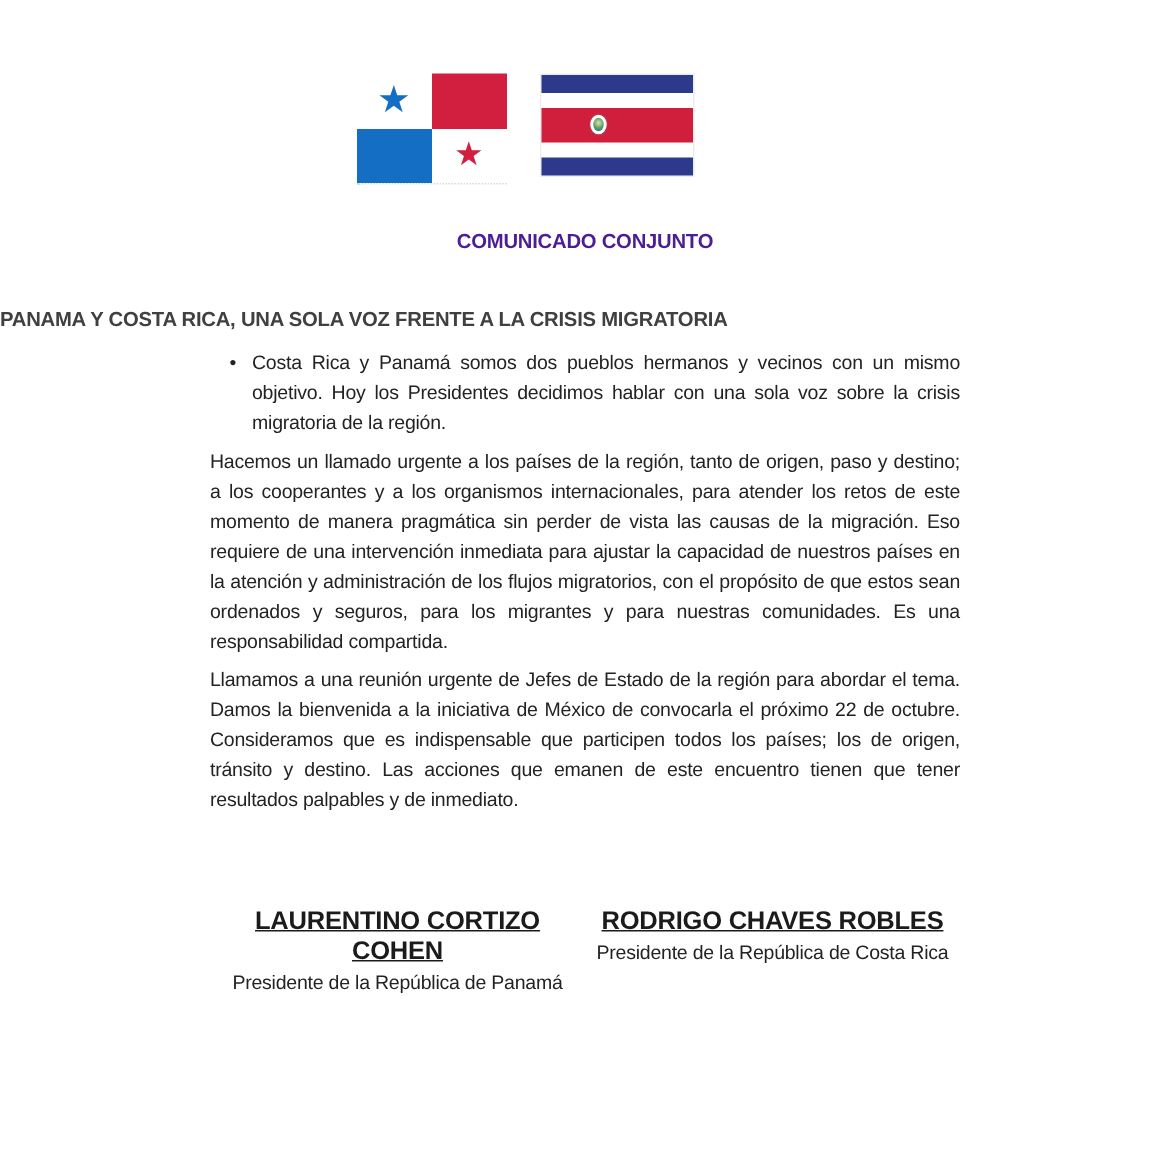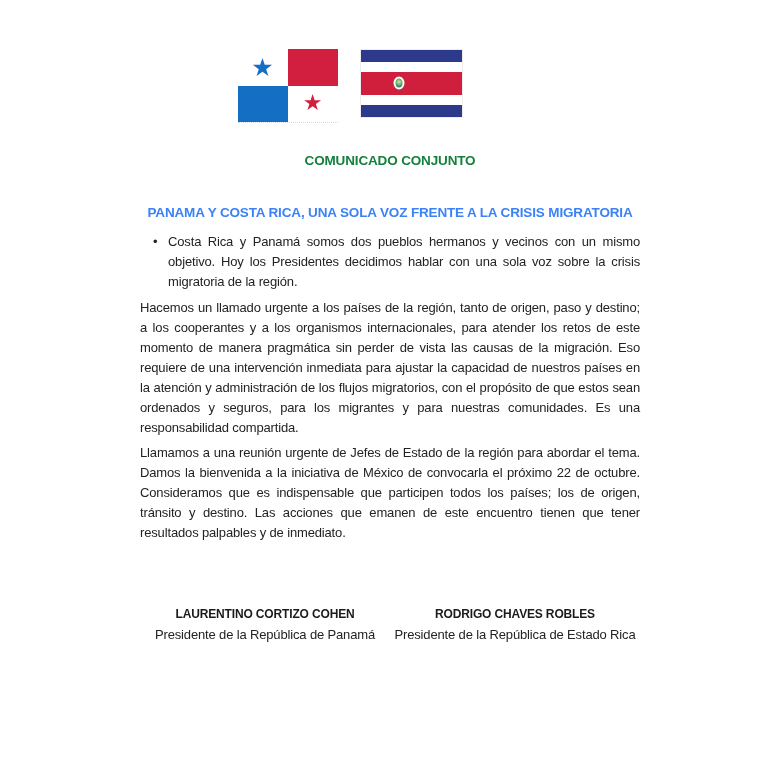--- a/index.html
+++ b/index.html
@@ -86,28 +86,28 @@
     border-radius: 50%;
     background: radial-gradient(circle at 50% 38%, #e6e09b 0%, #4f9e6b 55%, #2a679c 100%);
   }
 
   
   .doc-title {
     margin-top: 28px;
     text-align: center;
     font-weight: 700;
     font-size: 13.5px;
-    color: #15803d;
+    color: #4c1d95;
   }
   .doc-subtitle {
     margin-top: 32px;
-    text-align: center;
+    text-align: left;
     font-weight: 700;
     font-size: 13.5px;
-    color: #3b82f6;
+    color: #404040;
   }
 
   
   .content {
     width: 500px;
     margin: 0 auto;
   }
   .bullet-item {
     display: flex;
     margin-top: 9px;
@@ -134,22 +134,23 @@
   .sig-row {
     display: flex;
     margin-top: 61px;
   }
   .sig-block {
     flex: 1;
     text-align: center;
   }
   .sig-name {
     font-weight: 700;
-    font-size: 12px;
+    font-size: 17px;
     color: #1b1b1b;
+    text-decoration: underline;
   }
   .sig-title {
     margin-top: 1px;
   }
 </style>
 </head>
 <body>
 
 <div class="page">
 
@@ -188,19 +189,19 @@
     <p class="body-par">Llamamos a una reunión urgente de Jefes de Estado de la región para abordar el tema. Damos la bienvenida a la iniciativa de México de convocarla el próximo 22 de octubre. Consideramos que es indispensable que participen todos los países; los de origen, tránsito y destino. Las acciones que emanen de este encuentro tienen que tener resultados palpables y de inmediato.</p>
 
 
     <div class="sig-row">
       <div class="sig-block">
         <div class="sig-name">LAURENTINO CORTIZO COHEN</div>
         <div class="sig-title">Presidente de la República de Panamá</div>
       </div>
       <div class="sig-block">
         <div class="sig-name">RODRIGO CHAVES ROBLES</div>
-        <div class="sig-title">Presidente de la República de Estado Rica</div>
+        <div class="sig-title">Presidente de la República de Costa Rica</div>
       </div>
     </div>
 
   </div>
 
 </div>
 
 </body></html>

